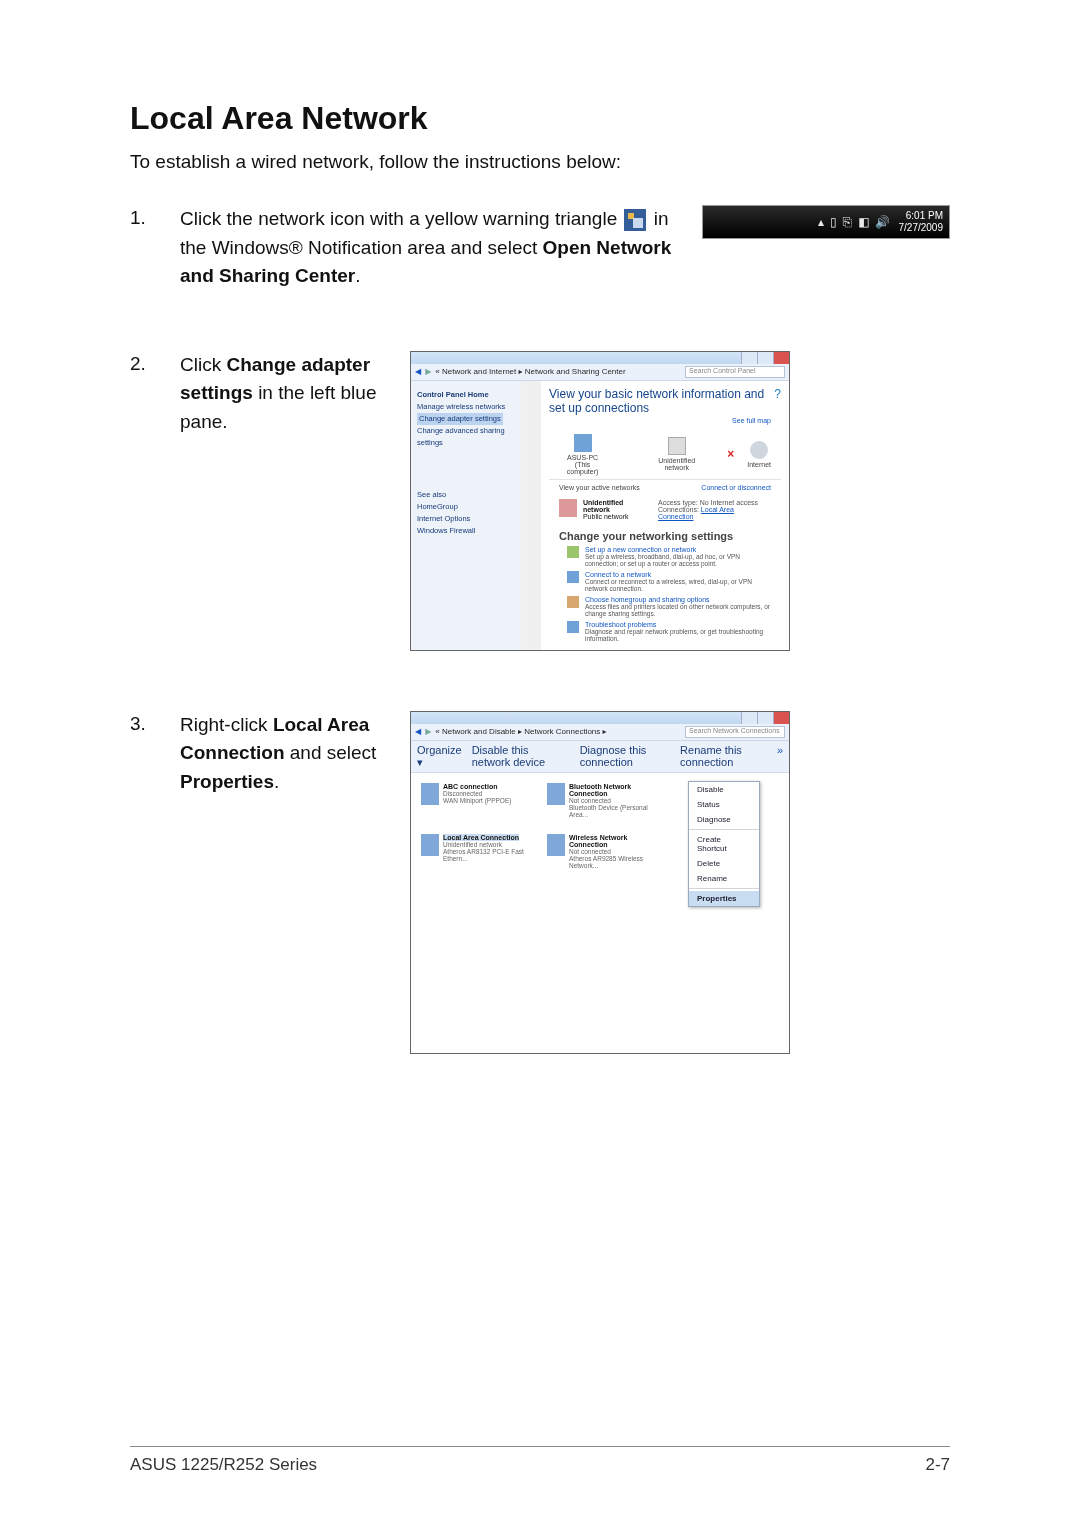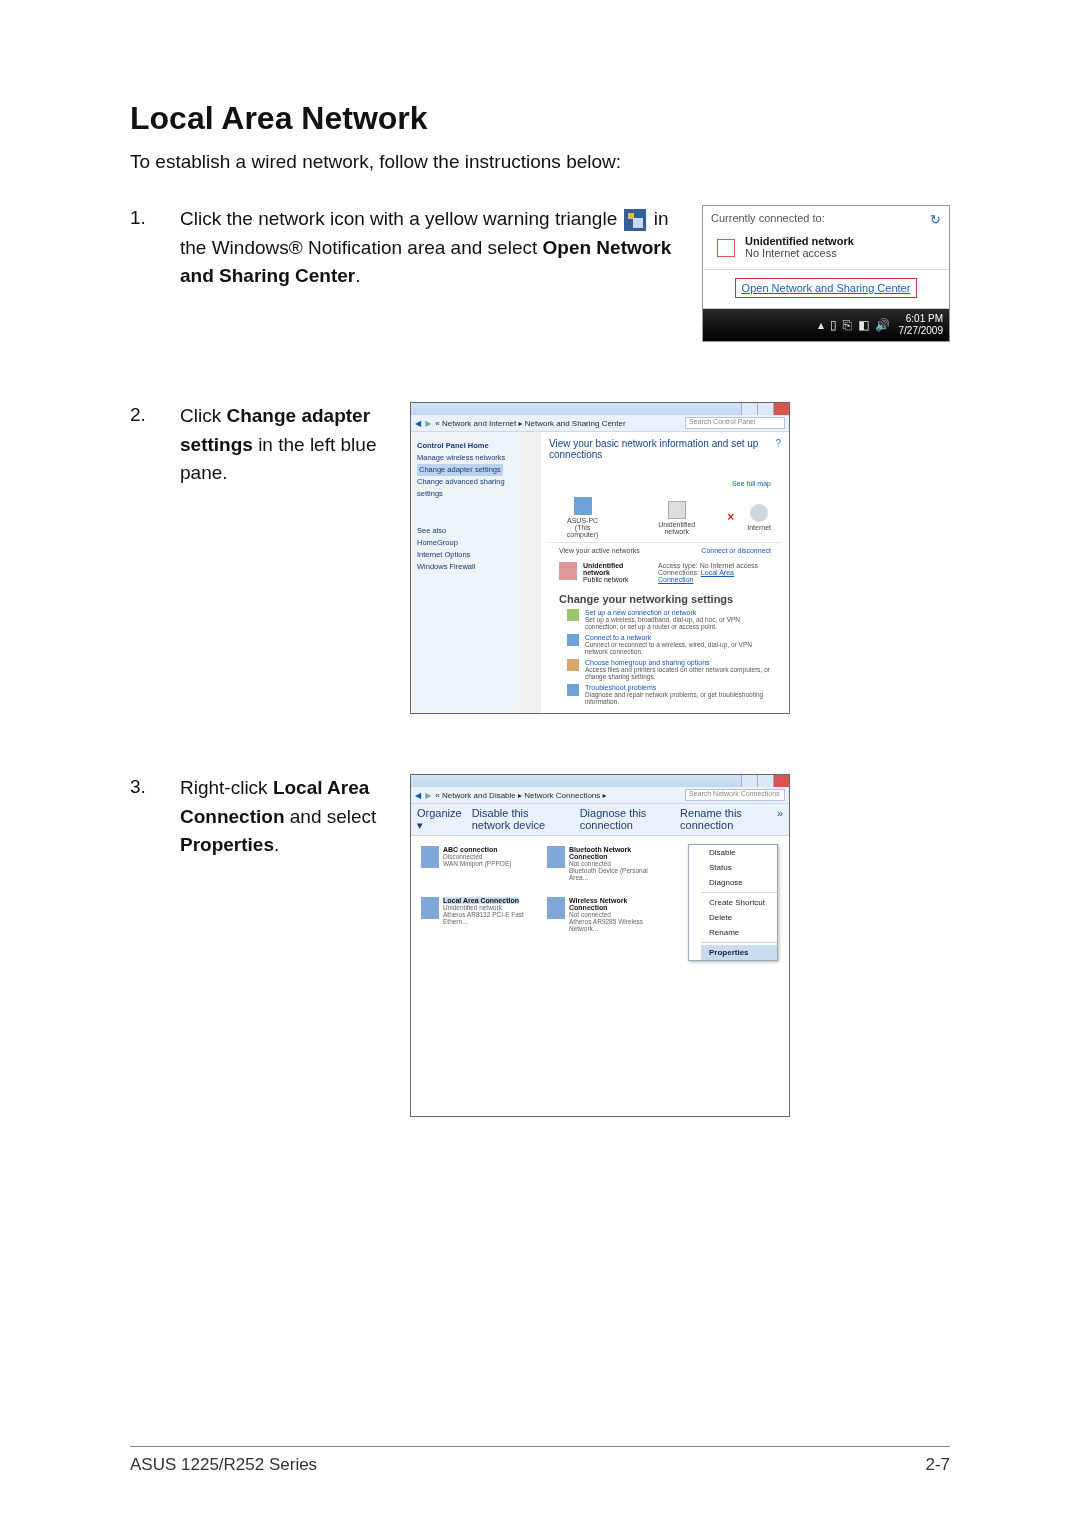--- a/index.html
+++ b/index.html
@@ -172,25 +172,25 @@
   .side2 {
     width:110px;
     background:#eef3f9;
     padding:8px 6px;
     color:#163a7a;
     font-size:7.5px;
     line-height:1.6;
   }
   .side2 .hd { font-weight:bold; color:#1a3c78; }
   .side2 .sel { background:#bcd3ef; display:inline-block; padding:0 2px; }
-  .side2 .sec { margin-top:25px; }
+  .side2 .sec { margin-top:40px; }
   .main2 {
     flex:1; background:#fff; padding:6px 8px;
   }
-  .main2 .t1 { color:#15468c; font-size:10px; margin-bottom:20px; display:flex; justify-content:space-between; }
+  .main2 .t1 { color:#15468c; font-size:12px; margin-bottom:2px; display:flex; justify-content:space-between; }
   .map {
     display:flex; align-items:center; gap:20px;
     padding:6px 10px 4px 10px;
     font-size:7px;
   }
   .map .node { text-align:center; color:#444; }
   .map .ic { width:18px; height:18px; margin:0 auto 2px; }
   .map .pc { background:#6fa3d8; }
   .map .un { background:#ddd; border:1px solid #aaa; }
   .map .inet { background:#cfd6de; border-radius:50%; }
@@ -240,22 +240,21 @@
   .conn .ci { width:18px; height:22px; background:#7fa8d8; flex-shrink:0; }
   .conn .ct b { color:#111; }
   .conn .ct .s { color:#666; font-size:6.5px; }
   .conn.sel .ct b { background:#c8dcf2; }
   .ctxmenu {
     position:absolute;
     background:#fff;
     border:1px solid #9aa9bd;
     box-shadow:1px 1px 3px rgba(0,0,0,.3);
     font-size:8px;
-    width:90px;
-    padding-left:12px;
+    width:72px;
   }
   .ctxmenu div { padding:3px 8px; color:#223; }
   .ctxmenu .sep { border-top:1px solid #d0d6de; padding:0; margin:2px 0; height:0; }
   .ctxmenu .hl { background:#c8dcf2; font-weight:bold; }
   .fig3-wrap { position:relative; }
 
   .footer {
     position:absolute;
     bottom:60px;
     left:130px; right:130px;
@@ -279,36 +278,20 @@
   <div class="step">
     <div class="step-num">1.</div>
     <div class="step-text">
       <span>Click the network icon with a yellow warning triangle </span>
       <span class="inline-icon"></span>
       <span> in the Windows® Notification area and select </span>
       <span class="bold">Open Network and Sharing Center</span><span>.</span>
     </div>
     <div class="step-img">
       <div class="fig1">
-        <div class="popup">
-          <div class="pop-head">
-            <span>Currently connected to:</span>
-            <span class="refresh">↻</span>
-          </div>
-          <div class="net-row">
-            <div class="net-ic"></div>
-            <div>
-              <div class="net-name">Unidentified network</div>
-              <div class="net-sub">No Internet access</div>
-            </div>
-          </div>
-          <div class="open-link">
-            <a href="#">Open Network and Sharing Center</a>
-          </div>
-        </div>
         <div class="taskbar">
           <div class="tray">
             <span>▴</span>
             <span>▯</span>
             <span>⎘</span>
             <span>◧</span>
             <span>🔊</span>
           </div>
           <div class="clock">
             <div>6:01 PM</div>

